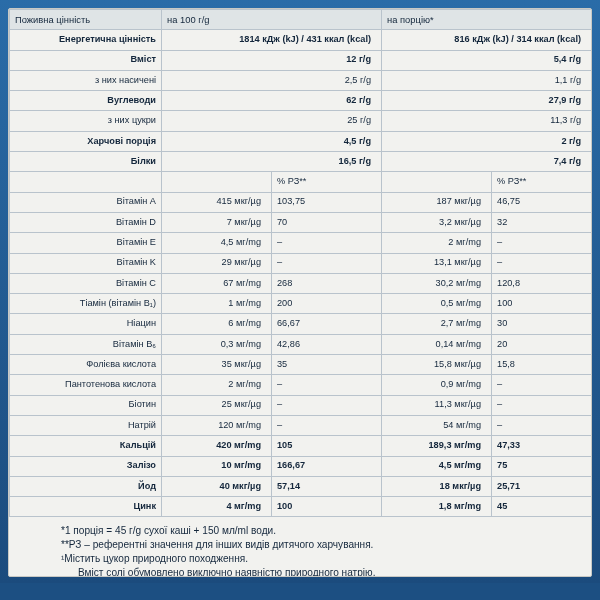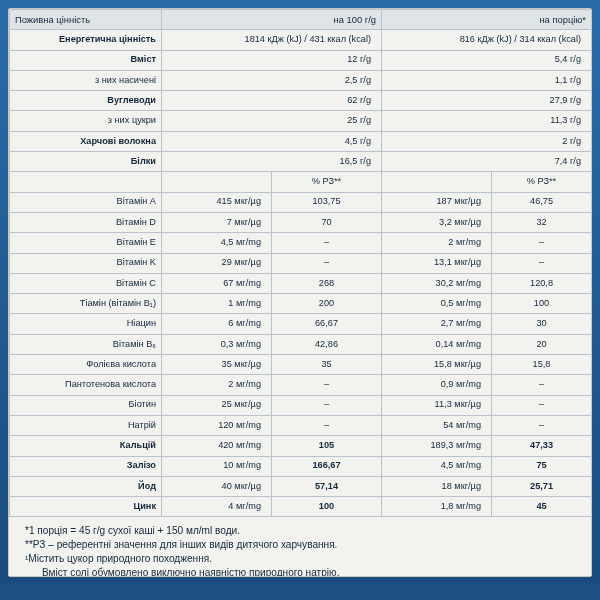--- a/index.html
+++ b/index.html
@@ -44,44 +44,44 @@
     padding: 0 5px;
     height: 19.3px;
     line-height: 1.05;
     vertical-align: middle;
     font-weight: normal;
     overflow: hidden;
     white-space: nowrap;
   }
   .c-label { text-align: right; }
   .c-val   { text-align: right; padding-right: 10px !important; }
-  .c-pct   { text-align: center; }
+  .c-pct   { }
   .hdr {
     background: #dfe4e6;
     font-weight: bold;
     font-size: 9.4px;
-    text-align: right;
+    text-align: left;
   }
   .hdr.left { text-align: left; }
   .row-bold .c-label { font-weight: bold; }
-  .row-bold .c-val { font-weight: normal; }
+  .row-bold .c-val { font-weight: bold; }
   .row-bold .c-pct { font-weight: bold; }
   .sub .c-label { padding-left: 10px !important; }
   .pctrow td {
     font-weight: bold;
     height: 19.3px;
   }
   .footer {
     padding: 7px 10px 4px 16px;
     font-size: 10.1px;
     color: #14273c;
     line-height: 1.38;
     flex: 1 1 auto;
   }
-  .footer div { white-space: nowrap; }
+  .footer div { white-space: nowrap; margin-left: 36px; }
   .foot-indent { padding-left: 17px; }
 </style>
 </head>
 <body>
 
 <div class="page">
   <div class="panel">
 
     <table class="nut">
       <colgroup>
@@ -118,21 +118,21 @@
           <td class="c-label">Вуглеводи</td>
           <td class="c-val" colspan="2">62 г/g</td>
           <td class="c-val" colspan="2">27,9 г/g</td>
         </tr>
         <tr class="sub">
           <td class="c-label">з них цукри</td>
           <td class="c-val" colspan="2">25 г/g</td>
           <td class="c-val" colspan="2">11,3 г/g</td>
         </tr>
         <tr class="row-bold">
-          <td class="c-label">Харчові волокна</td>
+          <td class="c-label">Харчові порція</td>
           <td class="c-val" colspan="2">4,5 г/g</td>
           <td class="c-val" colspan="2">2 г/g</td>
         </tr>
         <tr class="row-bold">
           <td class="c-label">Білки</td>
           <td class="c-val" colspan="2">16,5 г/g</td>
           <td class="c-val" colspan="2">7,4 г/g</td>
         </tr>
       </tbody>
       <tbody>

